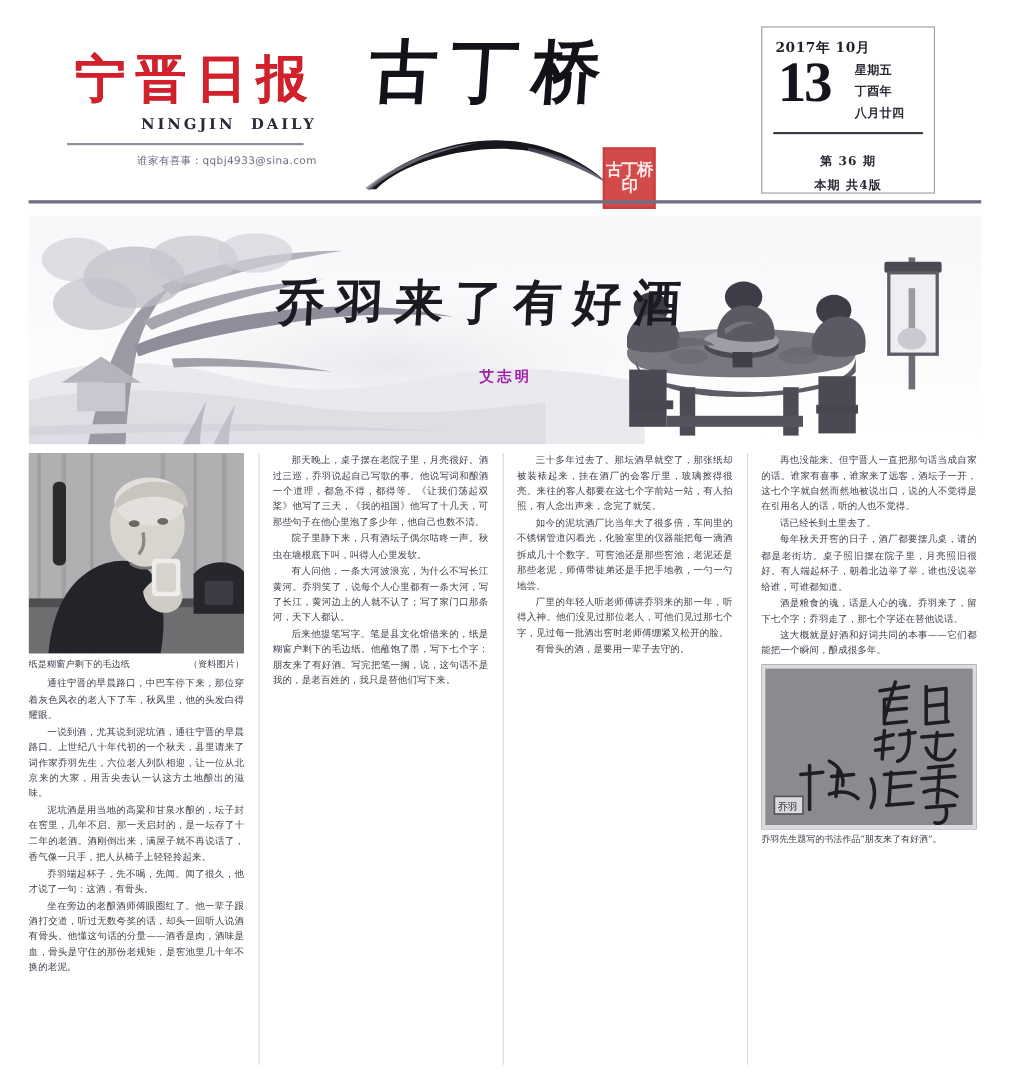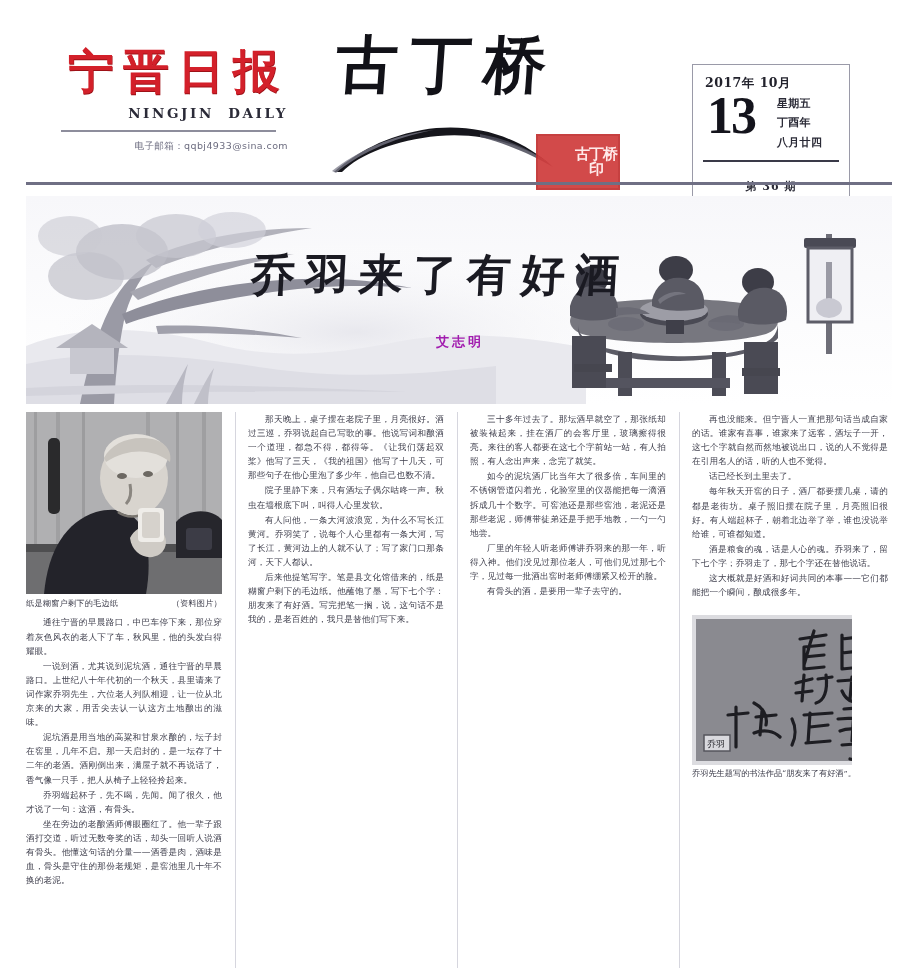--- a/index.html
+++ b/index.html
@@ -62,45 +62,43 @@
     color:#121218;
     line-height:1.05;
     white-space:nowrap;
     transform:skewX(-4deg);
   }
   .logo-swoosh{
     position:absolute;left:8px;top:96px;width:226px;height:52px;
     overflow:hidden;
   }
   .seal{
-    position:absolute;left:214px;top:108px;
+    position:absolute;left:226px;top:108px;
     width:44px;height:52px;
     background:#cf3b3b;
     border:2.5px solid #c23030;
     color:#ffe9e9;
     font-family:"DejaVu Serif","Liberation Serif",serif;
     font-weight:bold;
     font-size:15px;
     line-height:1.0;
     letter-spacing:-1px;
     display:flex;align-items:center;justify-content:center;
     text-align:center;
     opacity:.92;
     filter:blur(0.3px);
-    padding-left:36px;
   }
 
   
   .datebox{
     position:absolute;left:692px;top:24px;
     width:158px;height:152px;
     border:1.5px solid #9a9aa8;
     background:#fff;
     box-sizing:border-box;
-    margin-top:40px;
   }
   .date-ym{
     margin:10px 0 0 12px;
     font-family:"DejaVu Serif","Liberation Serif",serif;
     font-weight:bold;
     font-size:12.5px;
     color:#22222c;
     letter-spacing:0.5px;
   }
   .date-main{
@@ -216,24 +214,24 @@
     color:#3e3e4c;
     text-align:justify;
     text-indent:17px;
     margin:0 0 1px 0;
     word-break:break-all;
     filter:blur(0.32px);
     letter-spacing:0.15px;
   }
 
   .bottom-photo{
-    width:160px;height:150px;
+    width:196px;height:150px;
     background:#78787c;
     position:relative;overflow:hidden;
-    margin-top:16px;
+    margin-top:5px;
   }
   .bottom-cap{
     font-family:"DejaVu Serif","Liberation Serif",serif;
     font-size:8.2px;
     color:#3a3a48;
     line-height:1.4;
     margin-top:3px;
     white-space:nowrap;
     overflow:hidden;
     filter:blur(0.25px);
@@ -243,21 +241,21 @@
 <body>
 
 <div class="page">
 
   <div class="masthead">
 
     <div class="brand">
       <div class="brand-cn">宁晋日报</div>
       <div class="brand-en">NINGJIN  DAILY</div>
       <div class="brand-rule"></div>
-      <div class="brand-mail">电子邮箱：qqbj4933@sina.com</div>
+      <div class="brand-mail">谁家有喜事：qqbj4933@sina.com</div>
     </div>
 
     <div class="logo-wrap">
       <div class="logo-cn">古丁桥</div>
       <div class="logo-swoosh">
         <svg width="226" height="52" viewBox="0 0 226 52">
           <path d="M4 50 C 20 36, 48 16, 92 8 C 140 0, 186 12, 222 44 C 196 22, 150 10, 108 14 C 66 18, 30 32, 12 50 Z" fill="#16161c"></path>
           <path d="M2 49 C 26 30, 62 12, 104 8 C 60 16, 26 34, 6 51 Z" fill="#7e7e8c" opacity="0.75"></path>
           <path d="M150 12 C 182 18, 206 30, 223 45 C 204 34, 178 22, 150 15 Z" fill="#4a4a58" opacity="0.85"></path>
         </svg>

